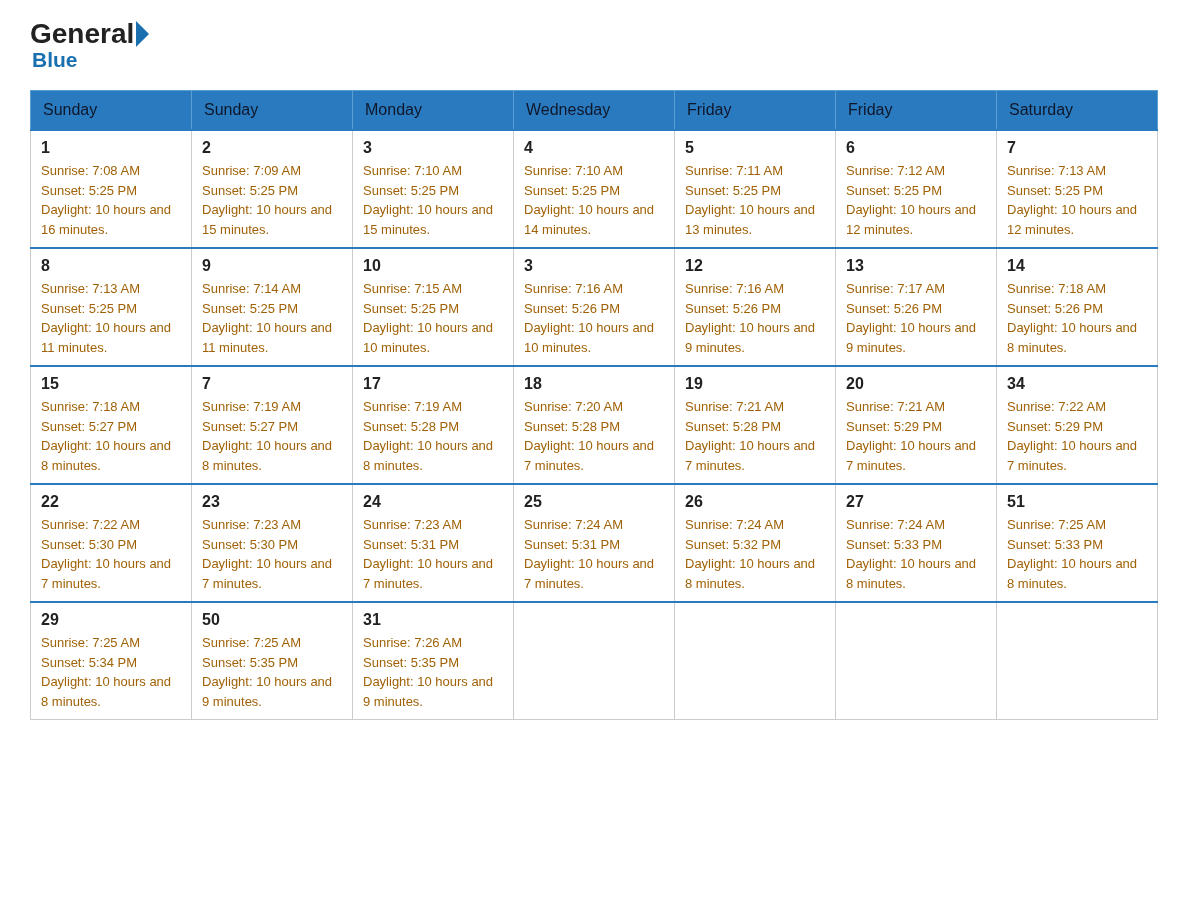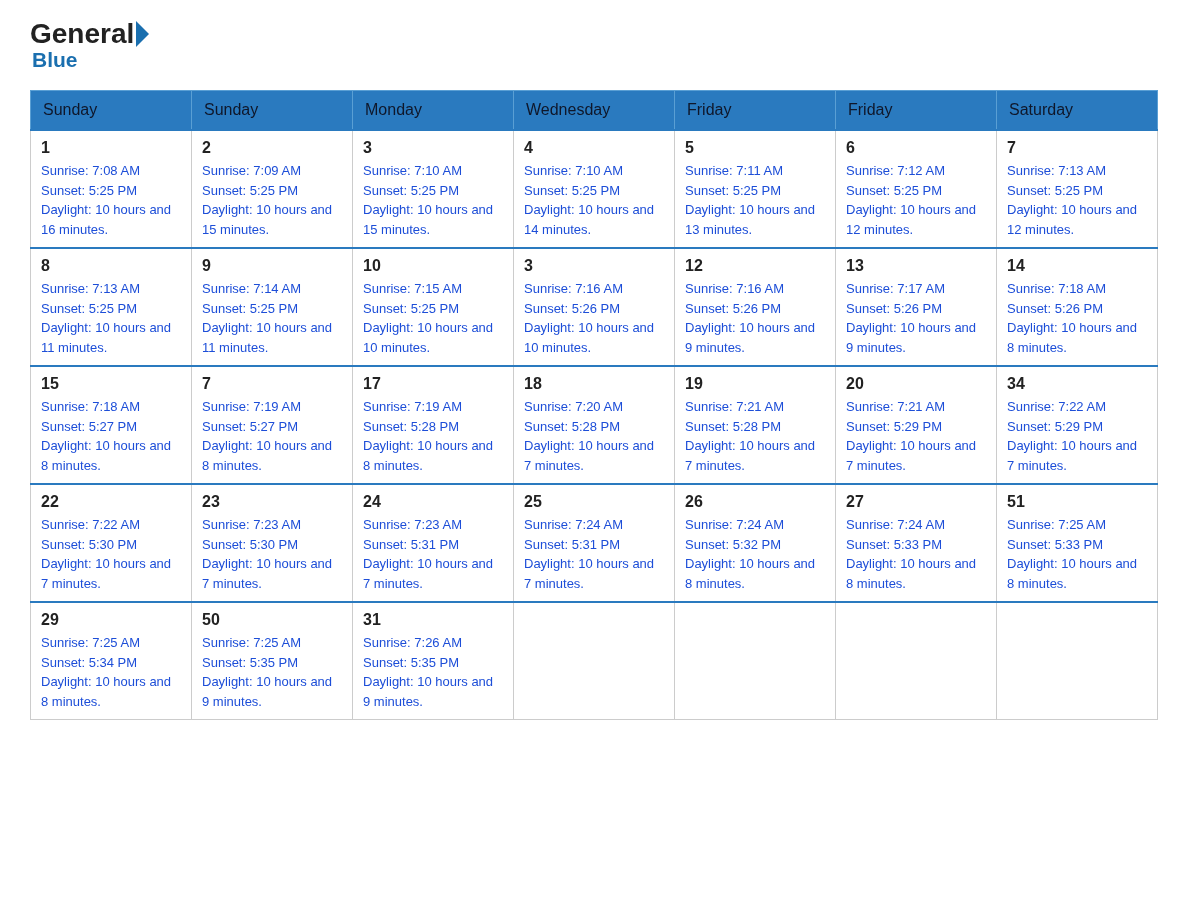--- a/index.html
+++ b/index.html
@@ -63,21 +63,21 @@
     .day-num {
       font-size: 16px;
       font-weight: bold;
       color: #222;
       display: block;
       margin-bottom: 4px;
     }
     .day-info {
       font-size: 13px;
       line-height: 1.5;
-      color: #1d4ed8;
+      color: #a16207;
     }
     .empty-cell {
       background: #fff;
     }
     .week-row td {
       border-top: 2px solid #2a7abf;
     }
   </style>
 </head>
 <body>

